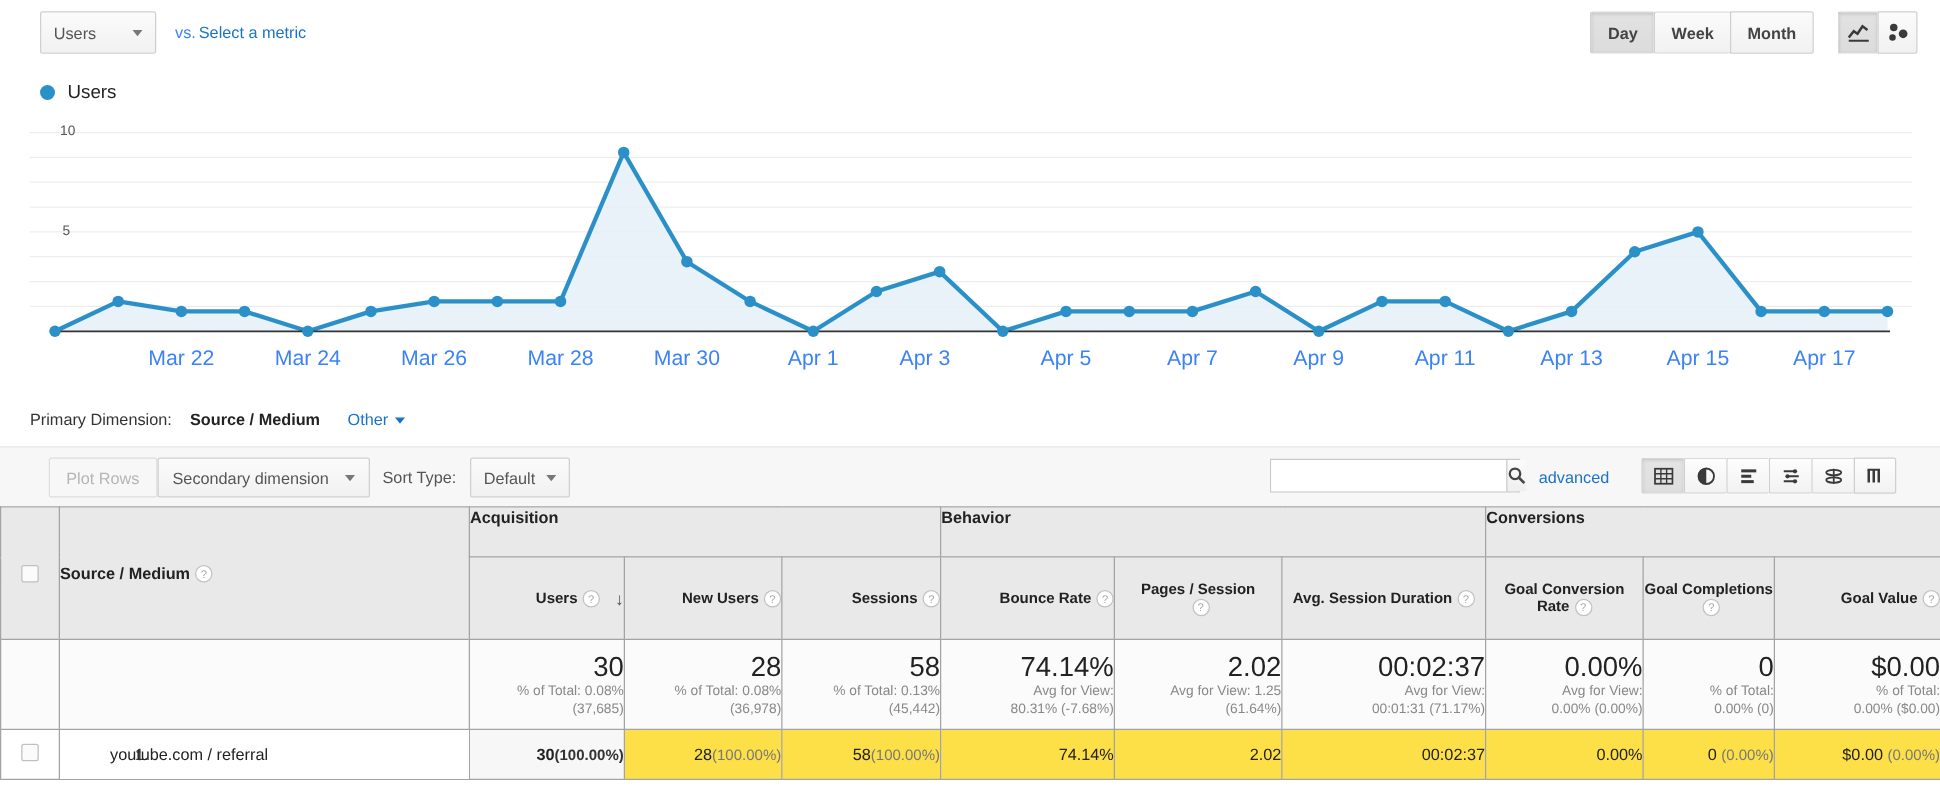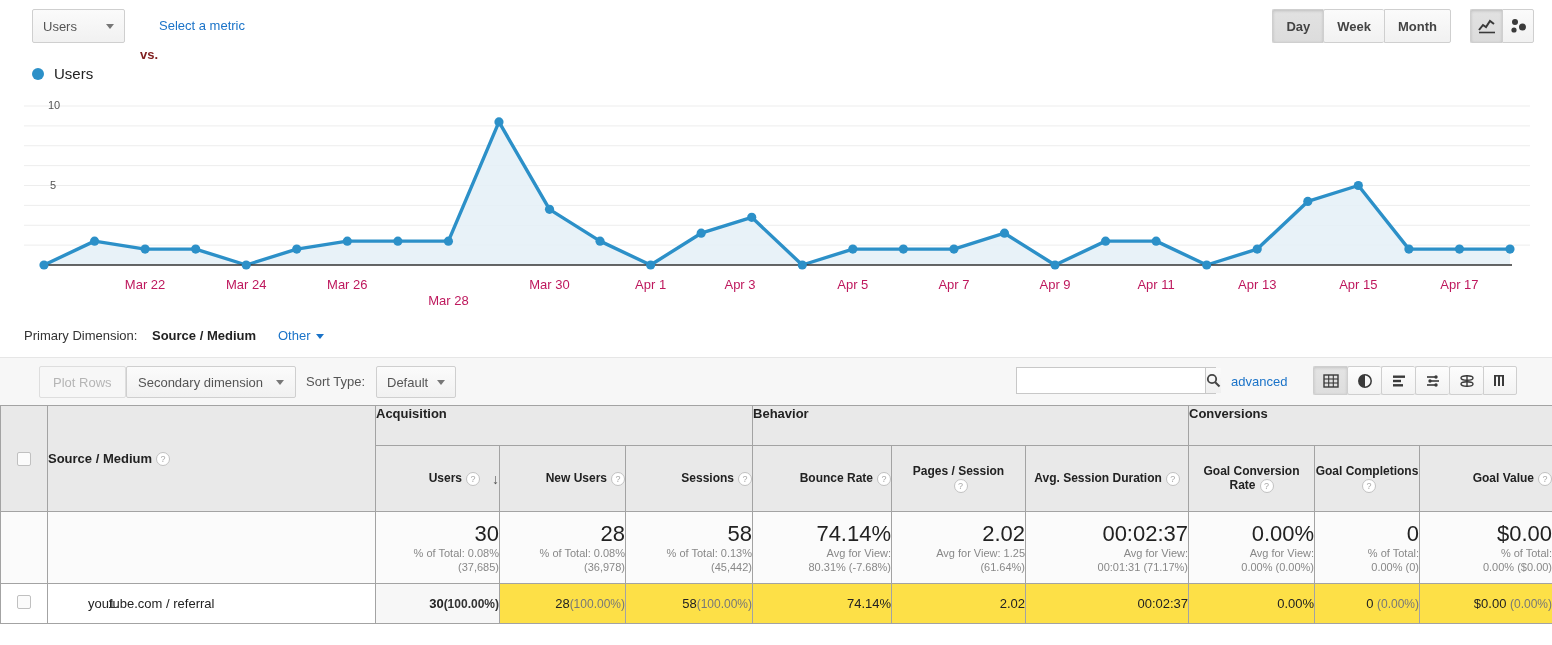--- a/index.html
+++ b/index.html
@@ -20,21 +20,21 @@
     background: linear-gradient(#fbfbfb,#f1f1f1);
     border:1px solid #cfcfcf; border-radius:2px;
     color:#555; font-size:13px; cursor:pointer;
   }
   .metric-select {
     position:absolute; left:32px; top:9px;
     width:93px; height:34px; padding:0 10px;
     justify-content:space-between;
   }
   .caret { width:0;height:0;border-left:4px solid transparent;border-right:4px solid transparent;border-top:5px solid #777; }
-  .vs-label { position:absolute; left:140px; top:18px; font-weight:bold; font-size:13px; color:#7f1d1d;margin-top:29px; }
+  .vs-label { position:absolute; left:140px; top:18px; font-weight:normal; font-size:13px; color:#3b82f6; }
   .select-metric-link { position:absolute; left:159px; top:18px; color:#1a73c8; cursor:pointer; font-size:13px; }
 
   .gran-group { position:absolute; right:101px; top:9px; display:flex; }
   .gran-group .btn { height:34px; padding:0 13px; border-right-width:0; font-weight:bold; color:#444; }
   .gran-group .btn:first-child { border-radius:2px 0 0 2px; }
   .gran-group .btn:last-child { border-radius:0 2px 2px 0; border-right-width:1px; }
   .gran-group .btn.active { background:linear-gradient(#e2e2e2,#dcdcdc); box-shadow: inset 0 1px 3px rgba(0,0,0,.16); }
 
   .charttype-group { position:absolute; right:18px; top:9px; display:flex; }
   .charttype-group .btn { width:32px; height:34px; border-right-width:0; }
@@ -43,21 +43,21 @@
 
   
   .legend { position:absolute; left:32px; top:65px; display:flex; align-items:center; gap:10px; }
   .legend-dot { width:12px; height:12px; border-radius:50%; background:#2c90c8; }
   .legend-label { font-size:15px; color:#222; }
 
   
   .chart-wrap { position:absolute; left:0; top:92px; width:1356px; height:215px; }
   .chart-svg { position:absolute; left:0; top:0; }
   .ytick { position:absolute; font-size:11px; color:#555; }
-  .xtick { position:absolute; top:270px; font-size:13px; color:#be185d; transform:translateX(-50%); white-space:nowrap; }
+  .xtick { position:absolute; top:270px; font-size:17px; color:#3b82f6; transform:translateX(-50%); white-space:nowrap; }
   .ellipsis-tick { position:absolute; left:40px; top:272px; font-size:12px; color:#777; }
   .expander {
     position:absolute; left:753px; top:283px; width:61px; height:15px;
     background:linear-gradient(#f7f7f7,#e8e8e8);
     border:1px solid #d0d0d0; border-top:none; border-radius:0 0 4px 4px;
     display:flex; align-items:center; justify-content:center; cursor:pointer;
   }
   .expander .tri { width:0;height:0;border-left:5px solid transparent;border-right:5px solid transparent;border-top:6px solid #8a8a8a; }
 
   
@@ -198,21 +198,21 @@
       <circle cx="1408.896551724138" cy="157.1" r="4.6" fill="#2c90c8"></circle>
       <circle cx="1459.4482758620688" cy="157.1" r="4.6" fill="#2c90c8"></circle>
       <circle cx="1510" cy="157.1" r="4.6" fill="#2c90c8"></circle>
     </svg>
   <div class="ytick" id="ytick-10" style="left: 48px; top: 7px;">10</div>
   <div class="ytick" id="ytick-5" style="left: 50px; top: 86.5px;">5</div>
   <div id="xticks">
       <div class="xtick" style="left: 145.103px; top: 185px;">Mar 22</div>
       <div class="xtick" style="left: 246.207px; top: 185px;">Mar 24</div>
       <div class="xtick" style="left: 347.31px; top: 185px;">Mar 26</div>
-      <div class="xtick" style="left: 448.414px; top: 201px; text-align: center;">Mar 28</div>
+      <div class="xtick" style="left: 448.414px; top: 185px; text-align: center;">Mar 28</div>
       <div class="xtick" style="left: 549.517px; top: 185px; text-align: center;">Mar 30</div>
       <div class="xtick" style="left: 650.621px; top: 185px;">Apr 1</div>
       <div class="xtick" style="left: 740px; top: 185px;">Apr 3</div>
       <div class="xtick" style="left: 852.828px; top: 185px;">Apr 5</div>
       <div class="xtick" style="left: 953.931px; top: 185px;">Apr 7</div>
       <div class="xtick" style="left: 1055.03px; top: 185px;">Apr 9</div>
       <div class="xtick" style="left: 1156.14px; top: 185px;">Apr 11</div>
       <div class="xtick" style="left: 1257.24px; top: 185px;">Apr 13</div>
       <div class="xtick" style="left: 1358.34px; top: 185px;">Apr 15</div>
       <div class="xtick" style="left: 1459.45px; top: 185px;">Apr 17</div>

